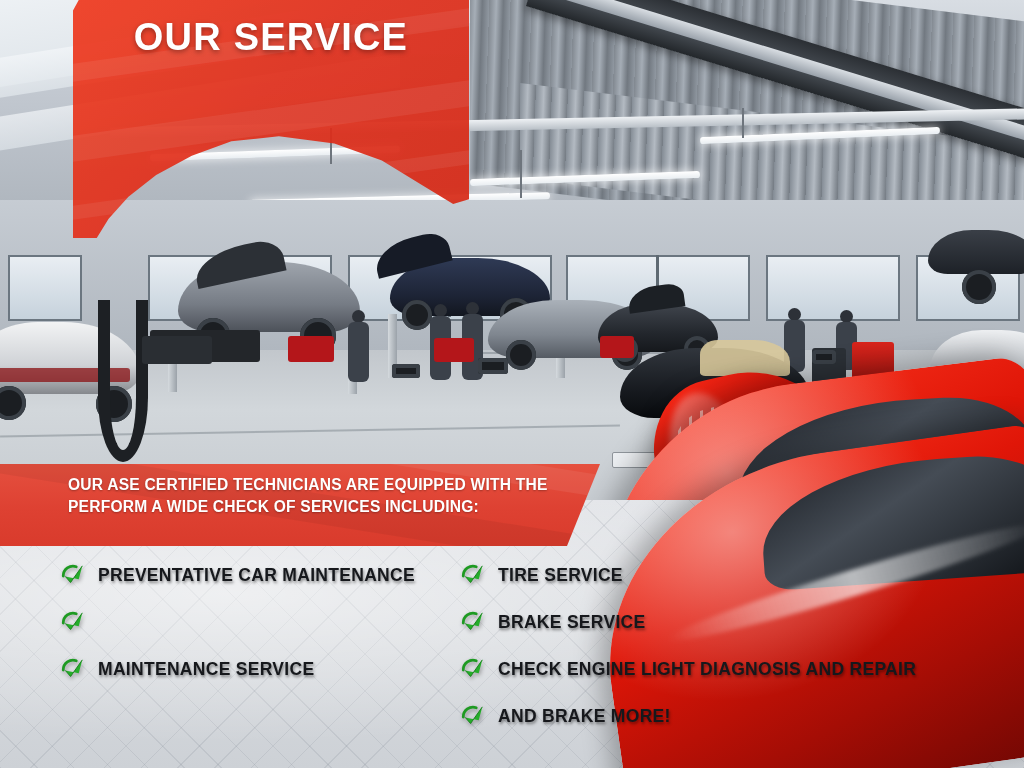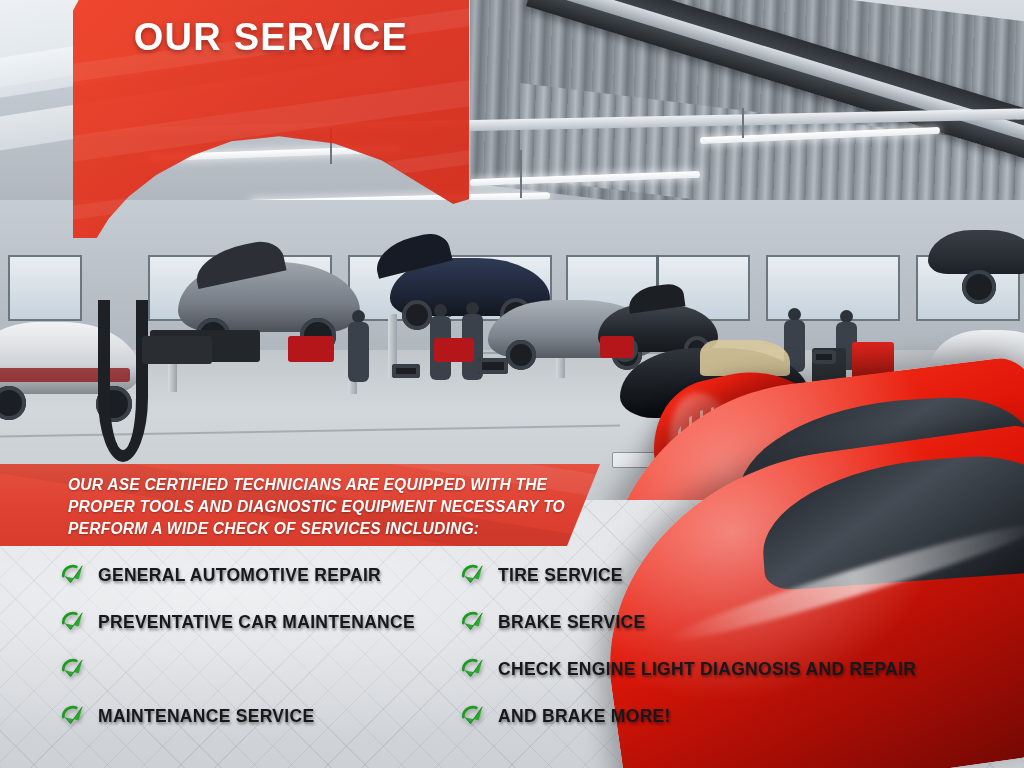--- a/index.html
+++ b/index.html
@@ -187,21 +187,21 @@
     position:absolute;left:-60px;top:30px;width:760px;height:30px;
     background:rgba(0,0,0,.05);
     transform:rotate(9deg);
   }
   .ribbon-text{
     position:absolute;left:68px;top:474px;width:540px;
     color:#fff;font-weight:700;font-size:15.6px;line-height:1.42;
     letter-spacing:.2px;
     text-shadow:0 1px 2px rgba(0,0,0,.30);
   }
-  .ribbon-text div{white-space:nowrap;font-style:italic;}
+  .ribbon-text div{white-space:nowrap;}
 
   
   .checklist{position:absolute;left:0;top:552px;width:1024px;height:200px;}
   .col{position:absolute;top:0;}
   .col-left{left:60px;width:420px;}
   .col-right{left:460px;width:560px;}
   .item{
     position:relative;height:47px;display:flex;align-items:center;
   }
   .check-icon{
@@ -356,41 +356,32 @@
   <div class="title-text">
     <div>OUR SERVICE</div>
   </div>
 
   <div class="ribbon">
     <div class="diag"></div>
     <div class="diag2"></div>
   </div>
   <div class="ribbon-text">
     <div>OUR ASE CERTIFIED TECHNICIANS ARE EQUIPPED WITH THE</div>
-    <div>PROPER TOOLS AND DIAGNOSTIC EQUIPMENT NECESSARY TO</div>
     <div>PERFORM A WIDE CHECK OF SERVICES INCLUDING:</div>
   </div>
 
   <div class="checklist">
 
     <div class="col col-left">
       <div class="item">
         <svg class="check-icon" viewBox="0 0 32 32">
           <path d="M4 16 A12 12 0 0 1 20 4.6" fill="none" stroke="#1e9a22" stroke-width="3.4" stroke-linecap="round"></path>
           <path d="M6.5 16.5 L13 24 L27.5 3.5 L23 20 Z" fill="#25ad2a"></path>
           <path d="M6.5 16.5 L13 24 L27.5 3.5" fill="none" stroke="#19831d" stroke-width="1.2"></path>
         </svg>
-        <span class="item-label">GENERAL AUTOMOTIVE REPAIR</span>
-      </div>
-      <div class="item">
-        <svg class="check-icon" viewBox="0 0 32 32">
-          <path d="M4 16 A12 12 0 0 1 20 4.6" fill="none" stroke="#1e9a22" stroke-width="3.4" stroke-linecap="round"></path>
-          <path d="M6.5 16.5 L13 24 L27.5 3.5 L23 20 Z" fill="#25ad2a"></path>
-          <path d="M6.5 16.5 L13 24 L27.5 3.5" fill="none" stroke="#19831d" stroke-width="1.2"></path>
-        </svg>
         <span class="item-label">PREVENTATIVE CAR MAINTENANCE</span>
       </div>
       <div class="item">
         <svg class="check-icon" viewBox="0 0 32 32">
           <path d="M4 16 A12 12 0 0 1 20 4.6" fill="none" stroke="#1e9a22" stroke-width="3.4" stroke-linecap="round"></path>
           <path d="M6.5 16.5 L13 24 L27.5 3.5 L23 20 Z" fill="#25ad2a"></path>
           <path d="M6.5 16.5 L13 24 L27.5 3.5" fill="none" stroke="#19831d" stroke-width="1.2"></path>
         </svg>
       </div>
       <div class="item">

